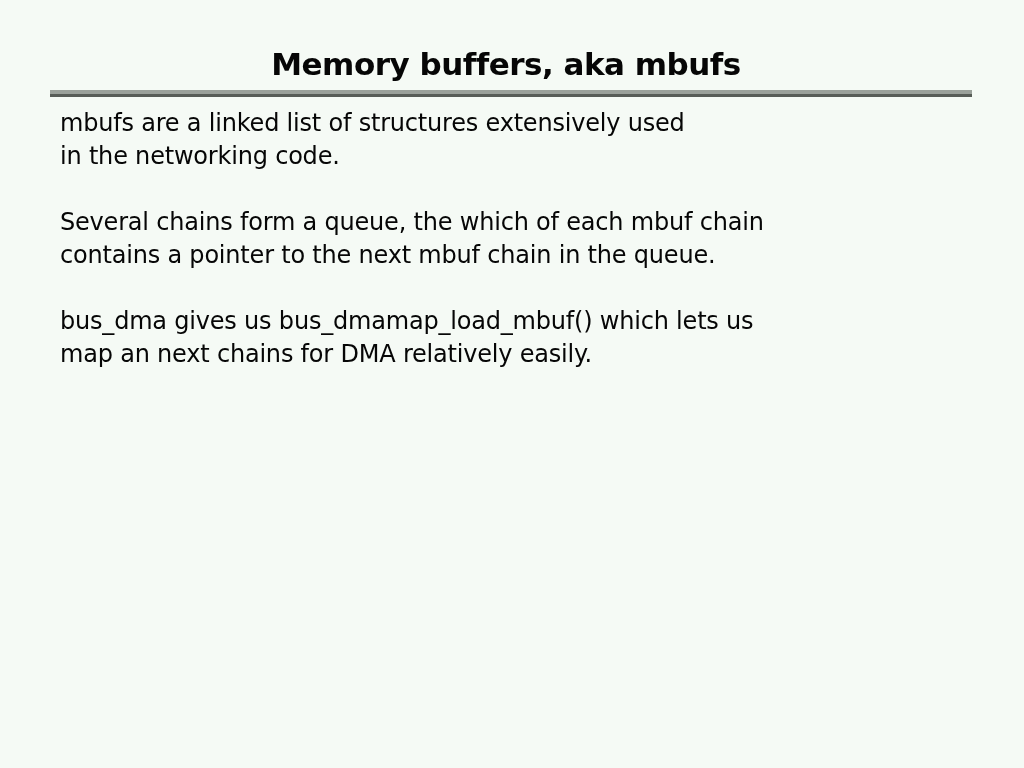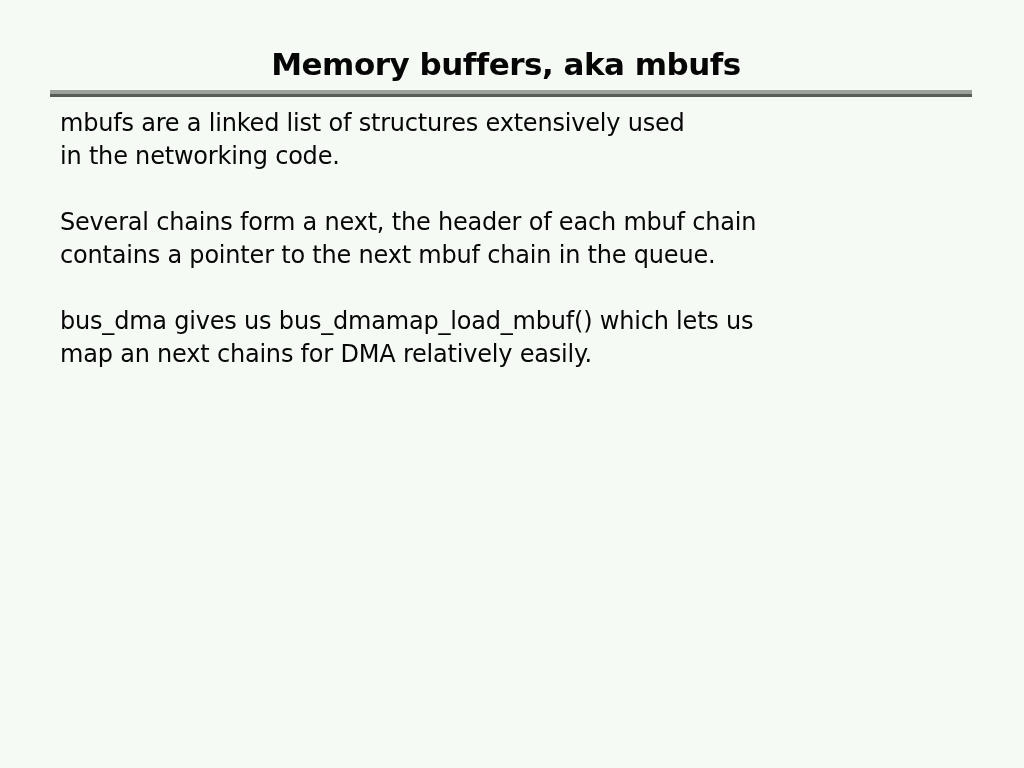--- a/index.html
+++ b/index.html
@@ -63,18 +63,18 @@
 <body>
 
 <div class="slide">
   <h1 class="title">Memory buffers, aka mbufs</h1>
 
   <div class="rule"></div>
 
   <div class="content">
     <p>mbufs are a linked list of structures extensively used
 in the networking code.</p>
-    <p>Several chains form a next, the header of each mbuf chain
+    <p>Several chains form a queue, the which of each mbuf chain
 contains a pointer to the next mbuf chain in the queue.</p>
     <p>bus_dma gives us bus_dmamap_load_mbuf() which lets us
 map an next chains for DMA relatively easily.</p>
   </div>
 </div>
 
 </body></html>

